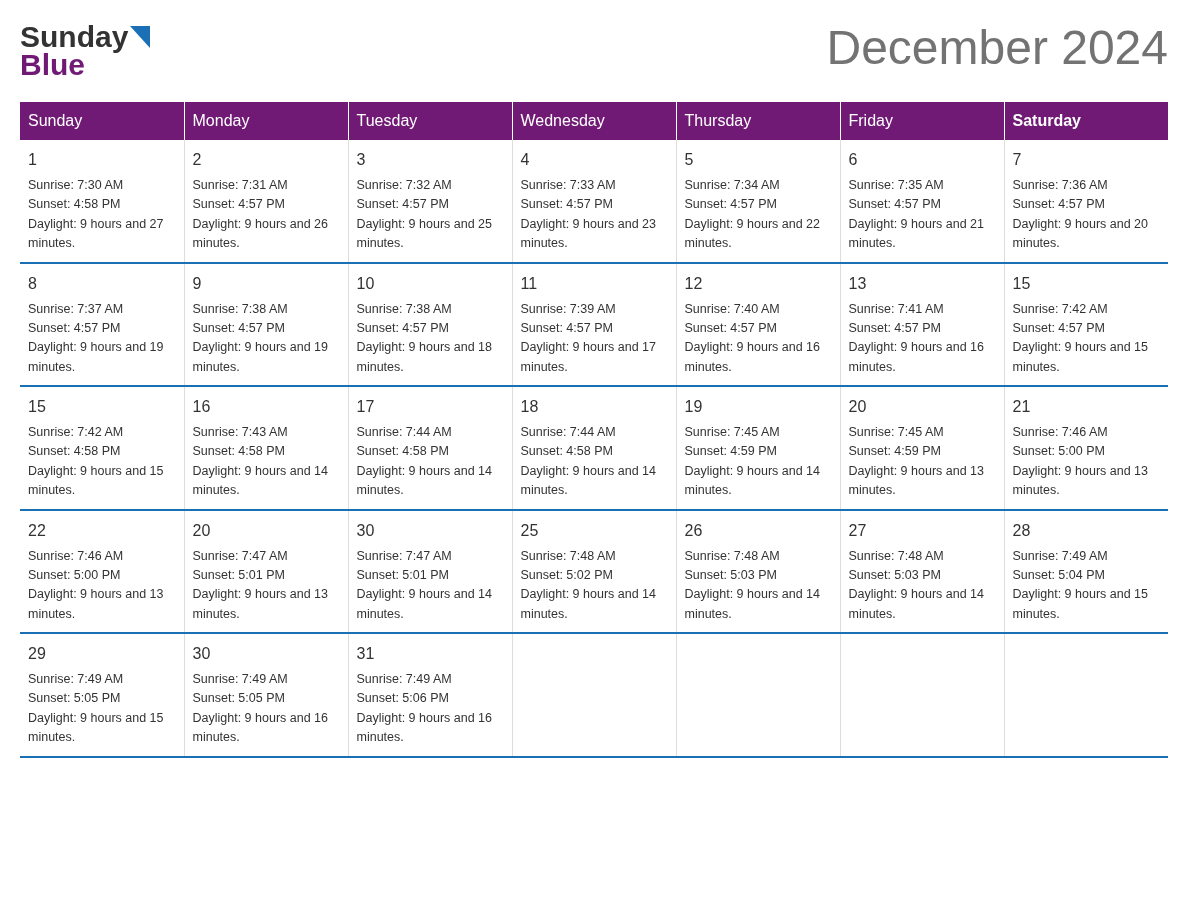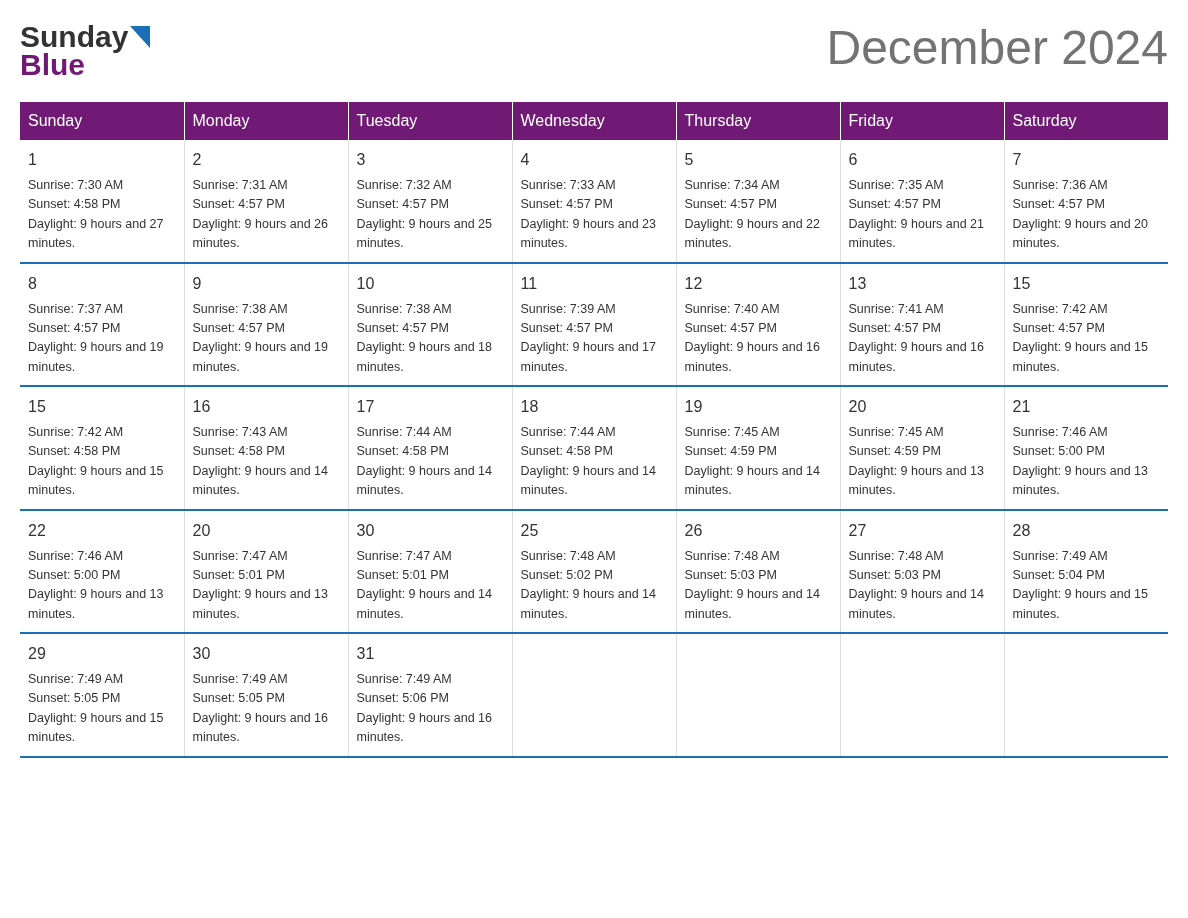--- a/index.html
+++ b/index.html
@@ -42,20 +42,21 @@
       background: #701a75;
       color: #fff;
       padding: 10px 8px;
       font-size: 16px;
       font-weight: normal;
       text-align: left;
       border-right: 1px solid #fff;
     }
     thead tr th:last-child {
       border-right: none;
+      font-weight: bold;
     }
     tbody tr {
       border-bottom: 2px solid #1a6fb5;
     }
     tbody tr td {
       vertical-align: top;
       padding: 8px;
       font-size: 13px;
       color: #333;
       border-right: 1px solid #ddd;

